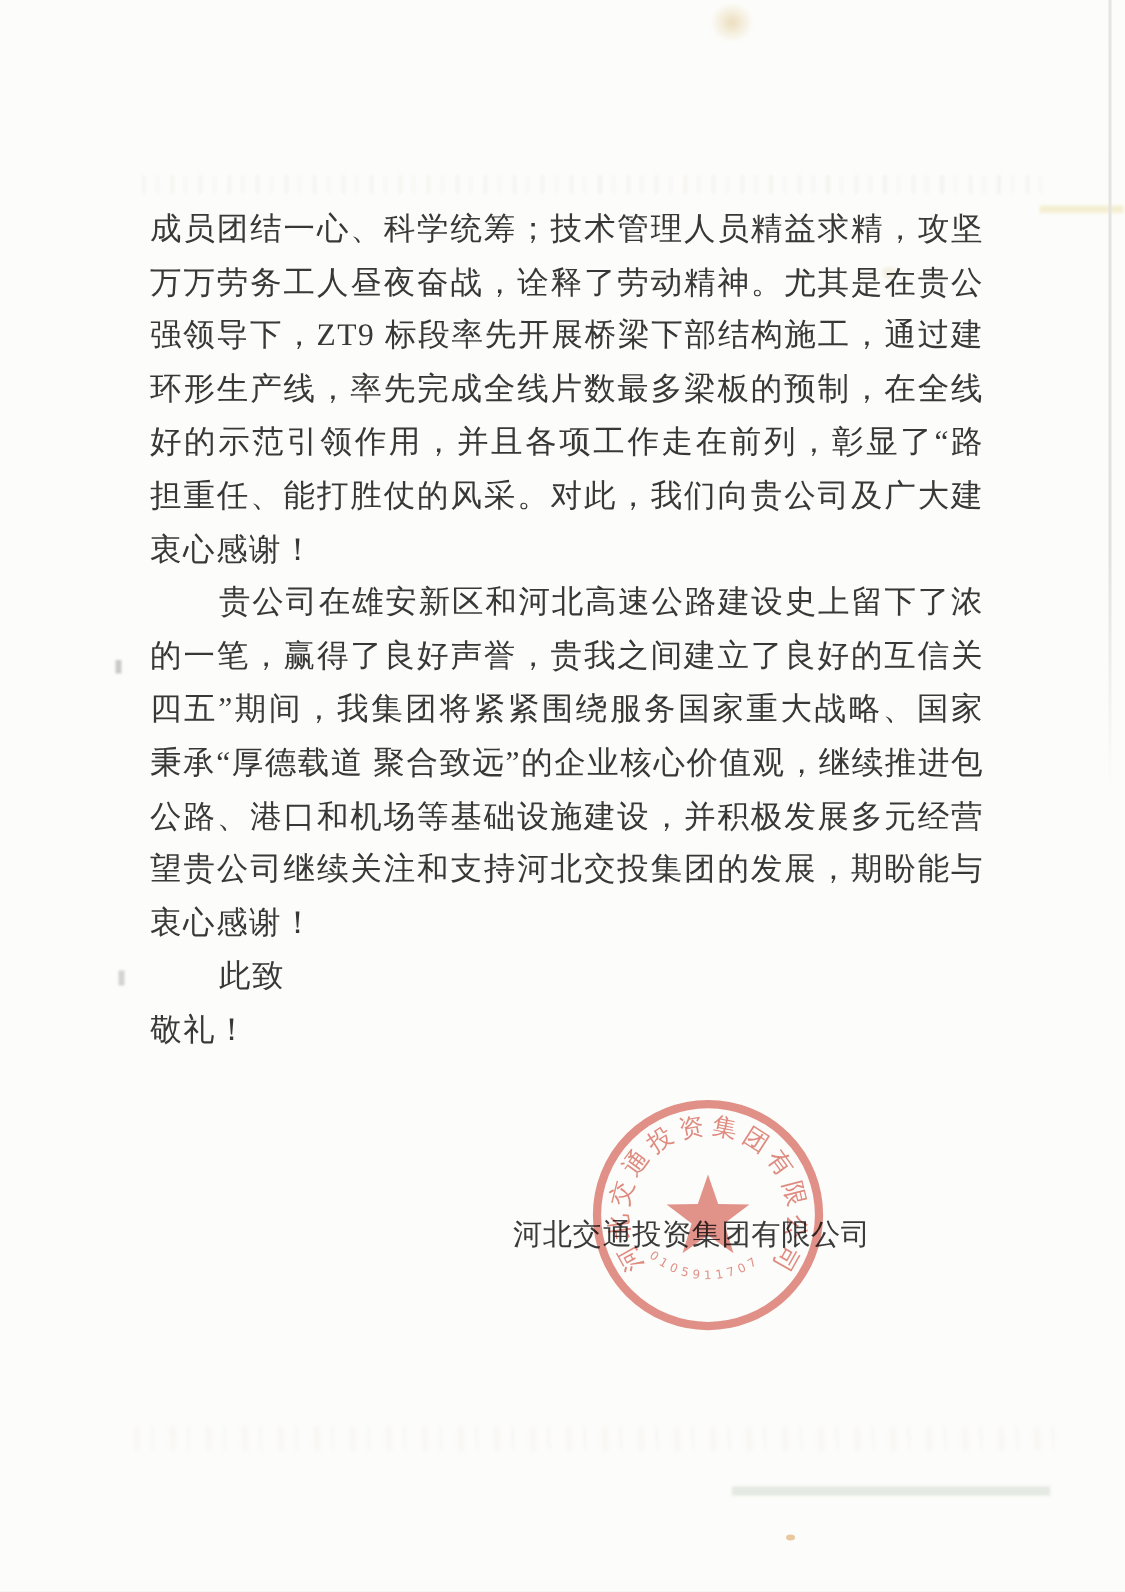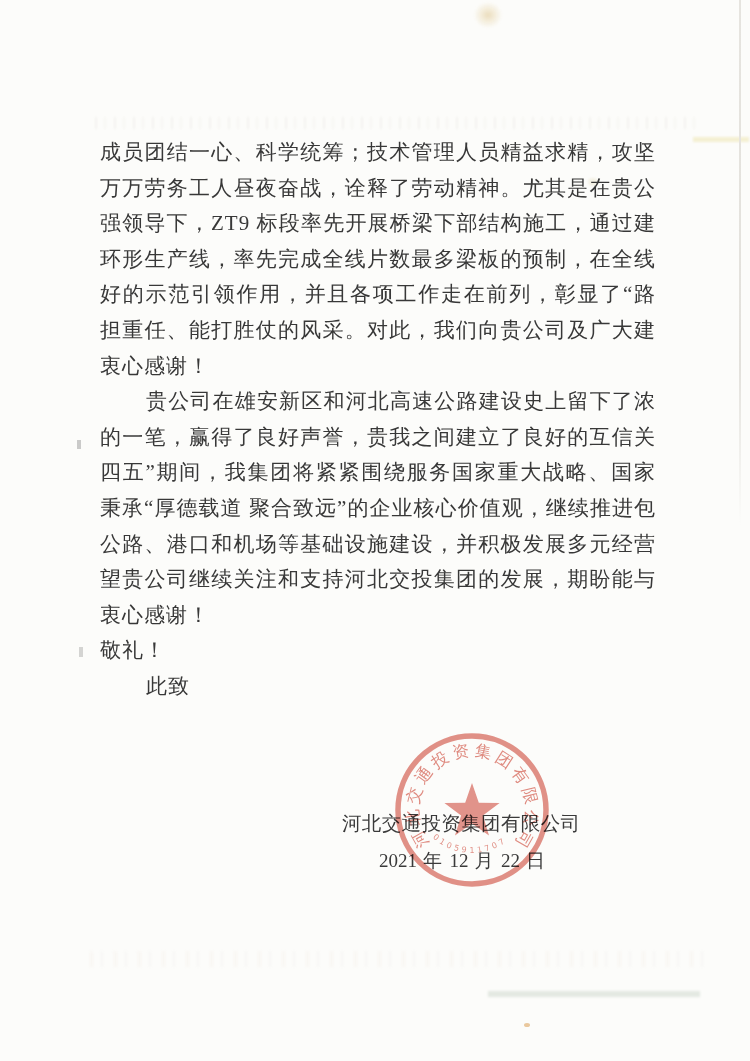--- a/index.html
+++ b/index.html
@@ -114,26 +114,25 @@
     <div class="line">好的示范引领作用，并且各项工作走在前列，彰显了“路桥湘军”勇</div>
     <div class="line">担重任、能打胜仗的风采。对此，我们向贵公司及广大建设者表示</div>
     <div class="line left">衷心感谢！</div>
     <div class="line indent">贵公司在雄安新区和河北高速公路建设史上留下了浓墨重彩</div>
     <div class="line">的一笔，赢得了良好声誉，贵我之间建立了良好的互信关系。“十</div>
     <div class="line">四五”期间，我集团将紧紧围绕服务国家重大战略、国家大事，始终</div>
     <div class="line">秉承“厚德载道 聚合致远”的企业核心价值观，继续推进包括高速</div>
     <div class="line">公路、港口和机场等基础设施建设，并积极发展多元经营产业。希</div>
     <div class="line">望贵公司继续关注和支持河北交投集团的发展，期盼能与贵公司</div>
     <div class="line left">衷心感谢！</div>
+    <div class="line left indent">此致</div>
     <div class="line left">敬礼！</div>
-    <div class="line left indent">此致</div>
   </div>
 
   <div class="sig-company">河北交通投资集团有限公司</div>
-  <div class="sig-date">2021 年 12 月 22 日</div>
 
   <svg class="seal" viewBox="0 0 170 170" xmlns="http://www.w3.org/2000/svg" xmlns:xlink="http://www.w3.org/1999/xlink">
     <defs>
       <path id="sealTopArc" d="M 42.4 118.3 A 54 54 0 1 1 127.6 118.3" fill="none"></path>
       <path id="sealBottomArc" d="M 40 107 A 59 59 0 0 0 130 107" fill="none"></path>
     </defs>
 
     <circle cx="85" cy="85" r="74" fill="none" stroke="#d5594b" stroke-width="5.5" stroke-opacity="0.8"></circle>
 
     <polygon points="85,58 91.8,77.7 112.6,78 95.9,90.6 102,110.5 85,98.5 68,110.5 74.1,90.6 57.4,78 78.2,77.7" fill="#d5594b" fill-opacity="0.78"></polygon>

